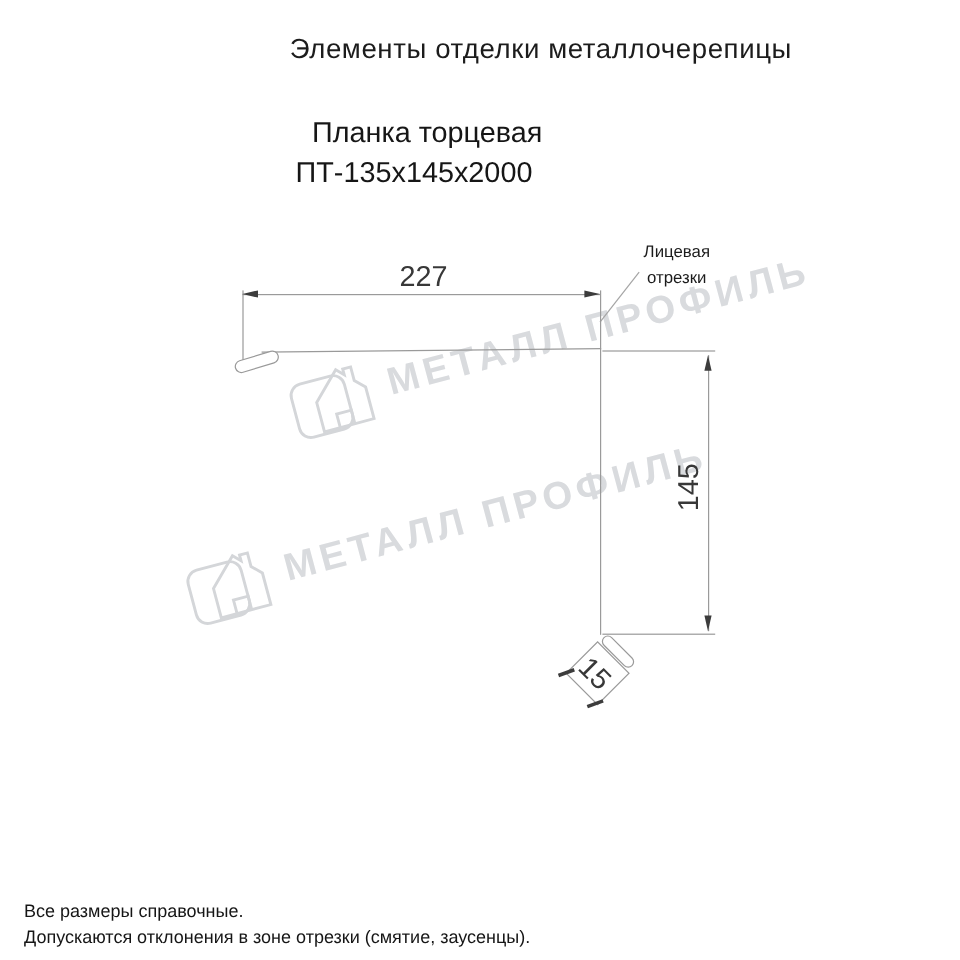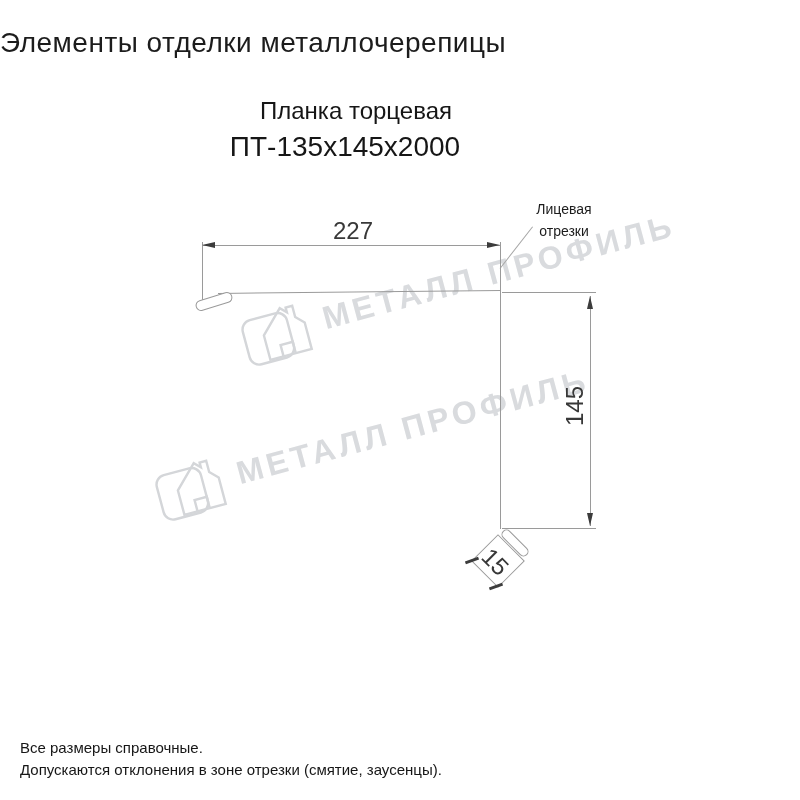--- a/index.html
+++ b/index.html
@@ -2,23 +2,23 @@
 <html><head>
 <meta charset="utf-8">
 <style>
   html,body{margin:0;padding:0;}
   body{
     width:800px;height:800px;position:relative;background:#ffffff;
     font-family:"Liberation Sans", sans-serif;color:#1c1c1c;overflow:hidden;
   }
   .abs{position:absolute;}
   
-  .title{left:0;top:27px;width:660px;text-align:left;font-size:28px;letter-spacing:.5px;color:#1c1c1c;}
+  .title{left:0;top:27px;width:660px;text-align:right;font-size:23px;letter-spacing:.5px;color:#1c1c1c;}
   .subtitle1{left:0;top:97px;width:712px;text-align:center;font-size:24px;color:#161616;}
-  .subtitle2{left:0;top:131px;width:690px;text-align:center;font-size:28px;color:#161616;}
+  .subtitle2{left:0;top:131px;width:690px;text-align:center;font-size:24px;color:#161616;}
   
   .wm{display:flex;align-items:center;gap:9px;transform-origin:35px 35px;transform:rotate(-15deg);z-index:0;}
   .wm-text{font-size:32px;font-weight:bold;letter-spacing:4px;color:#d9dbde;white-space:nowrap;}
   .wm1{left:242px;top:297px;}
   .wm2{left:156px;top:452px;}
   
   .ln{background:#9a9a9a;z-index:1;}
   .ln-h{height:1px;}
   .ln-v{width:1px;}
   .arr{width:0;height:0;z-index:2;}
@@ -29,21 +29,21 @@
   .dim-text{font-size:24px;color:#383838;z-index:3;}
   .stadium{border:1px solid #9a9a9a;border-radius:6px;background:#ffffff;z-index:2;}
   .hook{left:195px;top:296px;width:36px;height:9px;transform:rotate(-17deg);}
   .hem{left:498px;top:538px;width:32px;height:8px;transform:rotate(45deg);z-index:3;}
   .diamond{left:479px;top:542px;width:36px;height:36px;border:1px solid #9a9a9a;transform:rotate(45deg);z-index:1;}
   .tick{width:14px;height:3px;background:#3c3c3c;z-index:4;}
   .center-rot{transform:translate(-50%,-50%) rotate(-90deg);position:absolute;white-space:nowrap;}
   .center-rot45{transform:translate(-50%,-50%) rotate(45deg);position:absolute;white-space:nowrap;}
   .face-label{left:521px;top:198px;width:86px;text-align:center;font-size:14px;line-height:22px;color:#1c1c1c;z-index:3;}
   .leader{left:500px;top:268px;width:53px;height:1px;background:#a5a5a5;transform-origin:left center;transform:rotate(-52deg);}
-  .footer-note{left:20px;font-size:15px;color:#161616;}
+  .footer-note{left:20px;font-size:15px;color:#161616;margin-top:12px;}
   .note1{top:739px;}
   .note2{top:761px;text-align:right;}
   svg.logo{display:block;}
 </style>
 </head>
 <body>
 
 <div class="abs title">Элементы отделки металлочерепицы</div>
 <div class="abs subtitle1">Планка торцевая</div>
 <div class="abs subtitle2">ПТ-135х145х2000</div>

